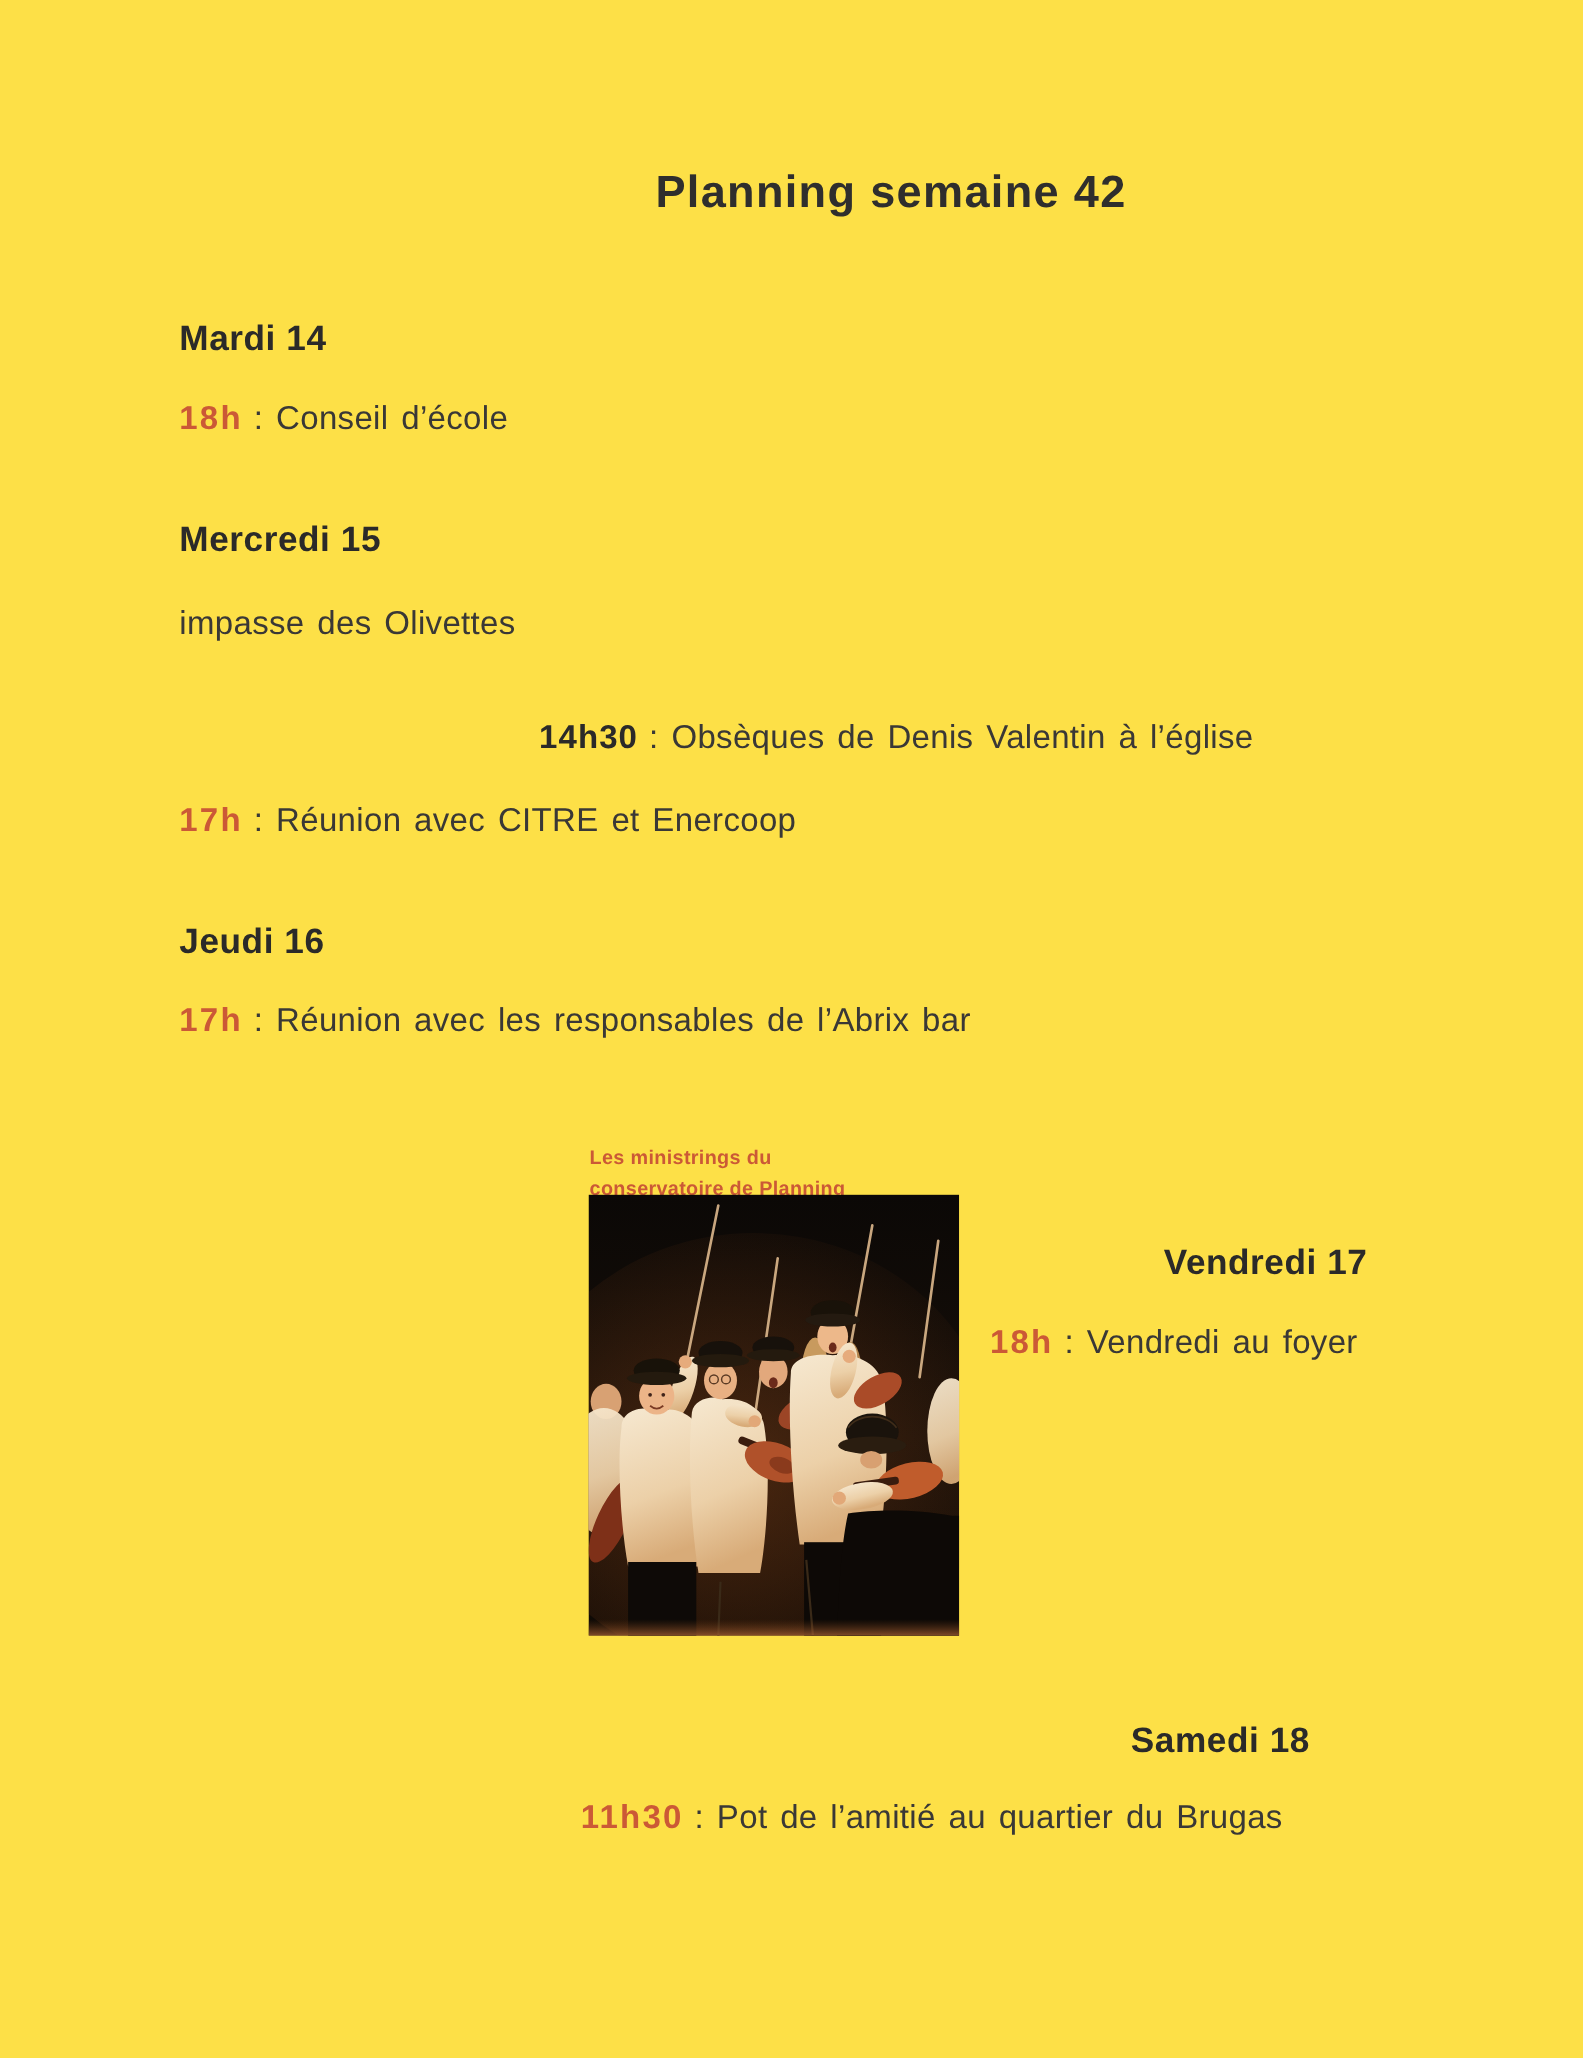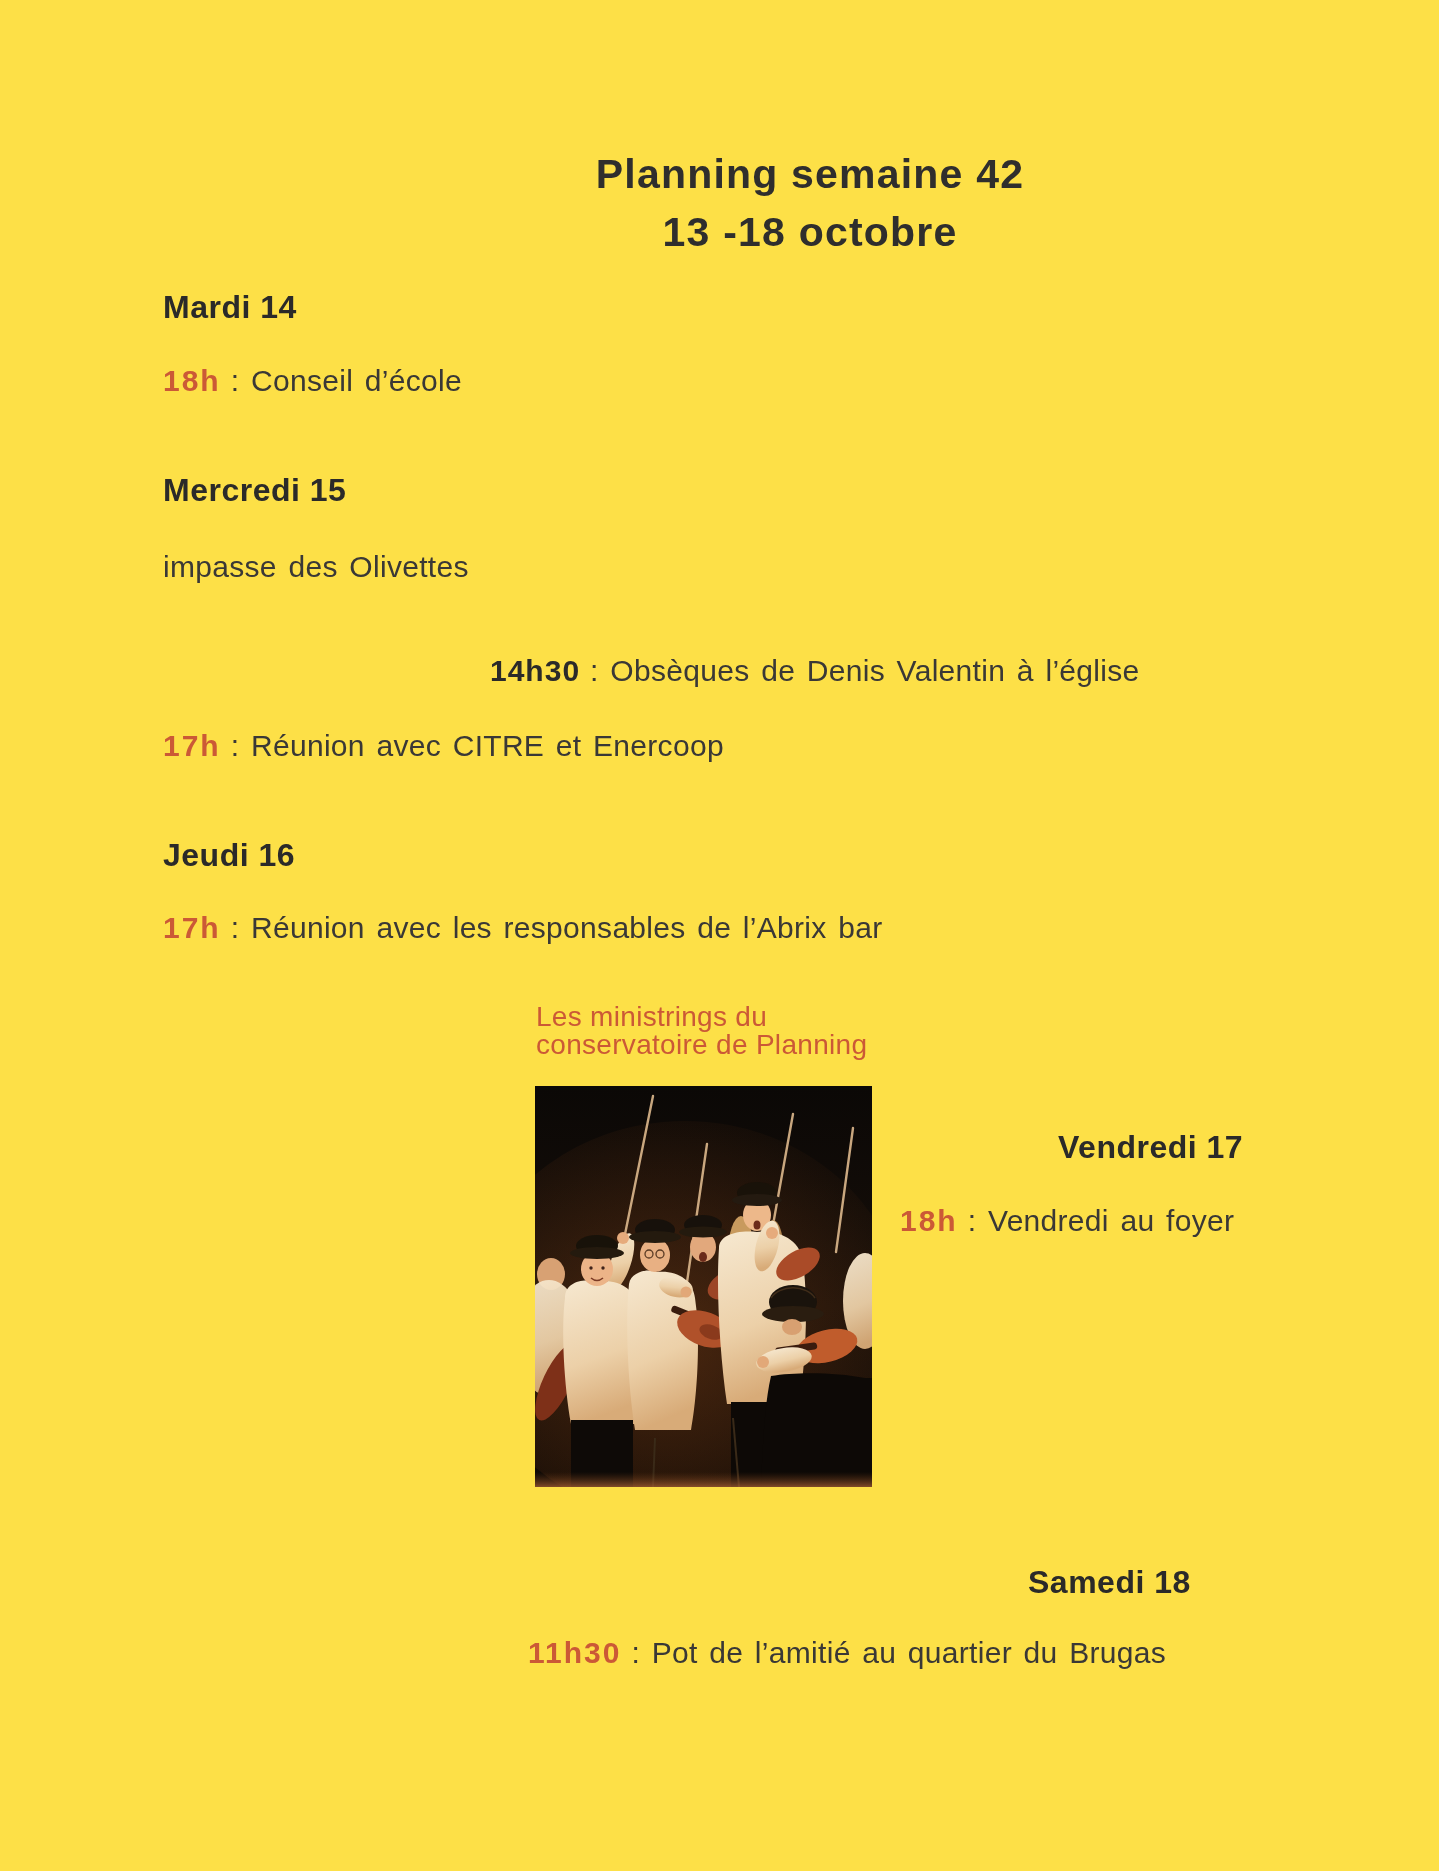--- a/index.html
+++ b/index.html
@@ -28,36 +28,35 @@
   }
   .event .time{
     font-weight:bold; color:var(--accent); letter-spacing:2px;
   }
   .event .time.dark{ color:var(--ink); }
   .event .rest{ margin-left:10px; }
   .event .line2{ display:block; margin-top:8px;text-align:right; }
   .wide{ word-spacing:9px; }
 
   .caption{
-    font-size:28px; font-weight:normal; color:var(--accent);
-    line-height:28px; letter-spacing:.3px; white-space:nowrap;
+    font-size:18px; font-weight:bold; color:var(--accent);
+    line-height:28px; letter-spacing:.3px; white-space:nowrap;margin-top:35px;
   }
 
   .photo{
     width:337px; height:401px; display:block;
   }
 </style>
 </head>
 <body>
 
 <div class="page">
 
   <div class="abs title" style="left:390px; top:145px; width:840px;">
     <span style="display:block">Planning semaine 42</span>
-    <span style="display:block">13 -18 octobre</span>
   </div>
 
   <div class="abs heading" style="left:163px; top:289px;">Mardi 14</div>
 
   <div class="abs event" style="left:163px; top:364px;">
     <span class="time">18h</span><span class="rest">: Conseil d’école</span>
   </div>
 
   <div class="abs heading" style="left:163px; top:472px;">Mercredi 15</div>
 

